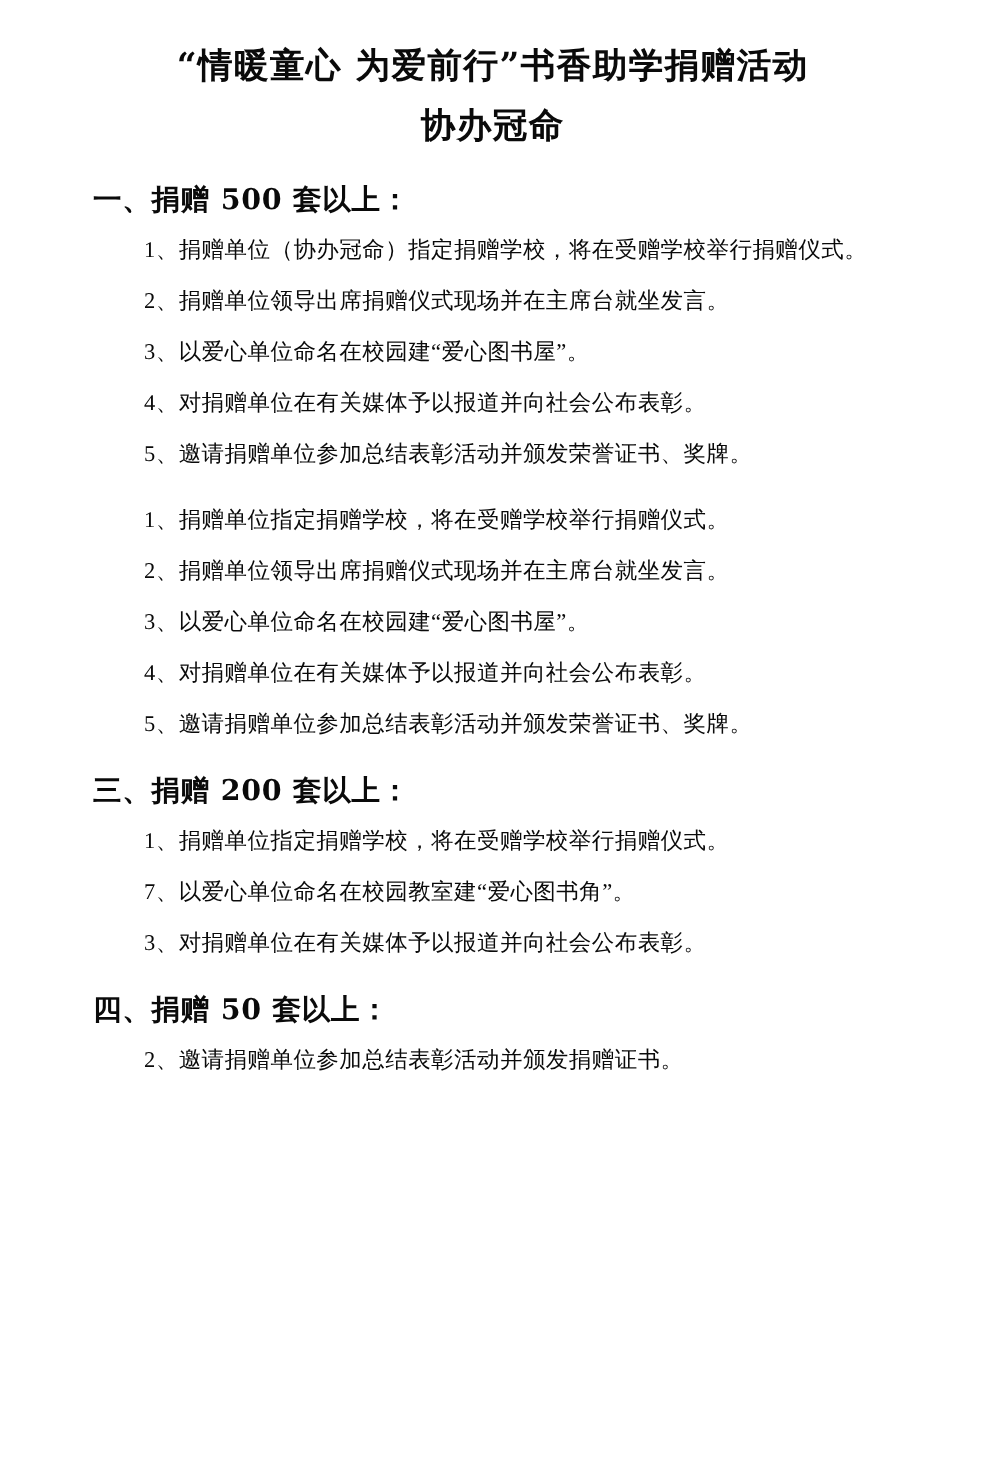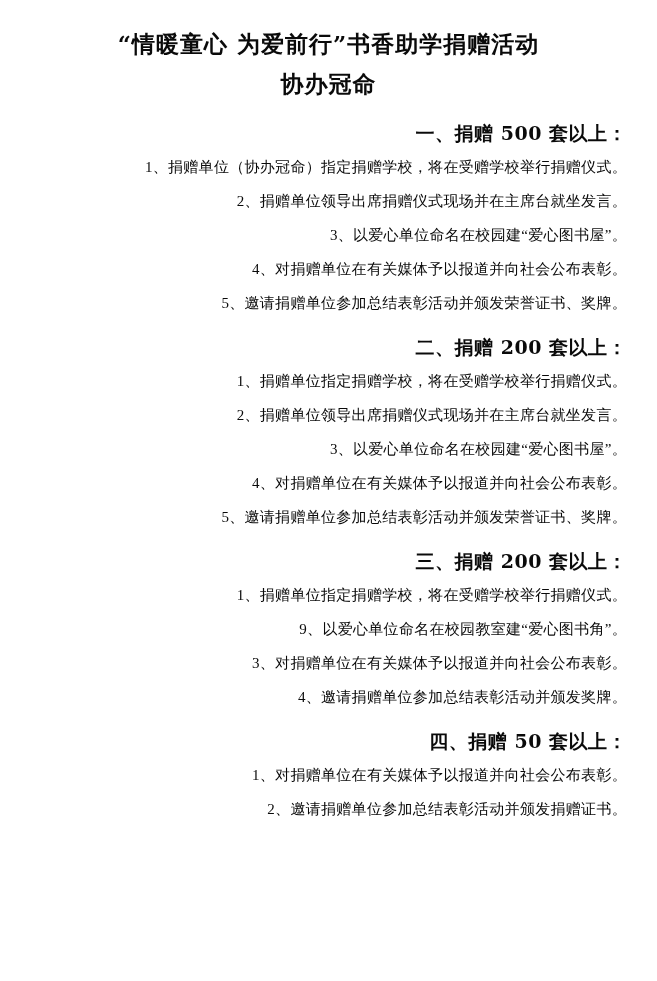--- a/index.html
+++ b/index.html
@@ -27,21 +27,20 @@
   }
   .title-line {
     font-size: 23px;
     font-weight: bold;
     letter-spacing: 1px;
     line-height: 40px;
     white-space: nowrap;
   }
   .section {
     margin-top: 14px;
-    text-align: right;
   }
   .section-heading {
     font-size: 19px;
     font-weight: bold;
     line-height: 30px;
     padding-left: 32px;
     letter-spacing: 0.5px;
   }
   .item {
     font-size: 15px;
@@ -69,35 +68,32 @@
   <div class="section">
     <div class="section-heading">一、捐赠 500 套以上：</div>
     <div class="item">1、捐赠单位（协办冠命）指定捐赠学校，将在受赠学校举行捐赠仪式。</div>
     <div class="item">2、捐赠单位领导出席捐赠仪式现场并在主席台就坐发言。</div>
     <div class="item">3、以爱心单位命名在校园建“爱心图书屋”。</div>
     <div class="item">4、对捐赠单位在有关媒体予以报道并向社会公布表彰。</div>
     <div class="item">5、邀请捐赠单位参加总结表彰活动并颁发荣誉证书、奖牌。</div>
   </div>
 
   <div class="section">
-    <div class="section-heading">二、捐赠 200 套以上：</div>
     <div class="item">1、捐赠单位指定捐赠学校，将在受赠学校举行捐赠仪式。</div>
     <div class="item">2、捐赠单位领导出席捐赠仪式现场并在主席台就坐发言。</div>
     <div class="item">3、以爱心单位命名在校园建“爱心图书屋”。</div>
     <div class="item">4、对捐赠单位在有关媒体予以报道并向社会公布表彰。</div>
     <div class="item">5、邀请捐赠单位参加总结表彰活动并颁发荣誉证书、奖牌。</div>
   </div>
 
   <div class="section">
     <div class="section-heading">三、捐赠 200 套以上：</div>
     <div class="item">1、捐赠单位指定捐赠学校，将在受赠学校举行捐赠仪式。</div>
-    <div class="item">9、以爱心单位命名在校园教室建“爱心图书角”。</div>
+    <div class="item">7、以爱心单位命名在校园教室建“爱心图书角”。</div>
     <div class="item">3、对捐赠单位在有关媒体予以报道并向社会公布表彰。</div>
-    <div class="item">4、邀请捐赠单位参加总结表彰活动并颁发奖牌。</div>
   </div>
 
   <div class="section">
     <div class="section-heading">四、捐赠 50 套以上：</div>
-    <div class="item">1、对捐赠单位在有关媒体予以报道并向社会公布表彰。</div>
     <div class="item">2、邀请捐赠单位参加总结表彰活动并颁发捐赠证书。</div>
   </div>
 
 </div>
 
 </body></html>

